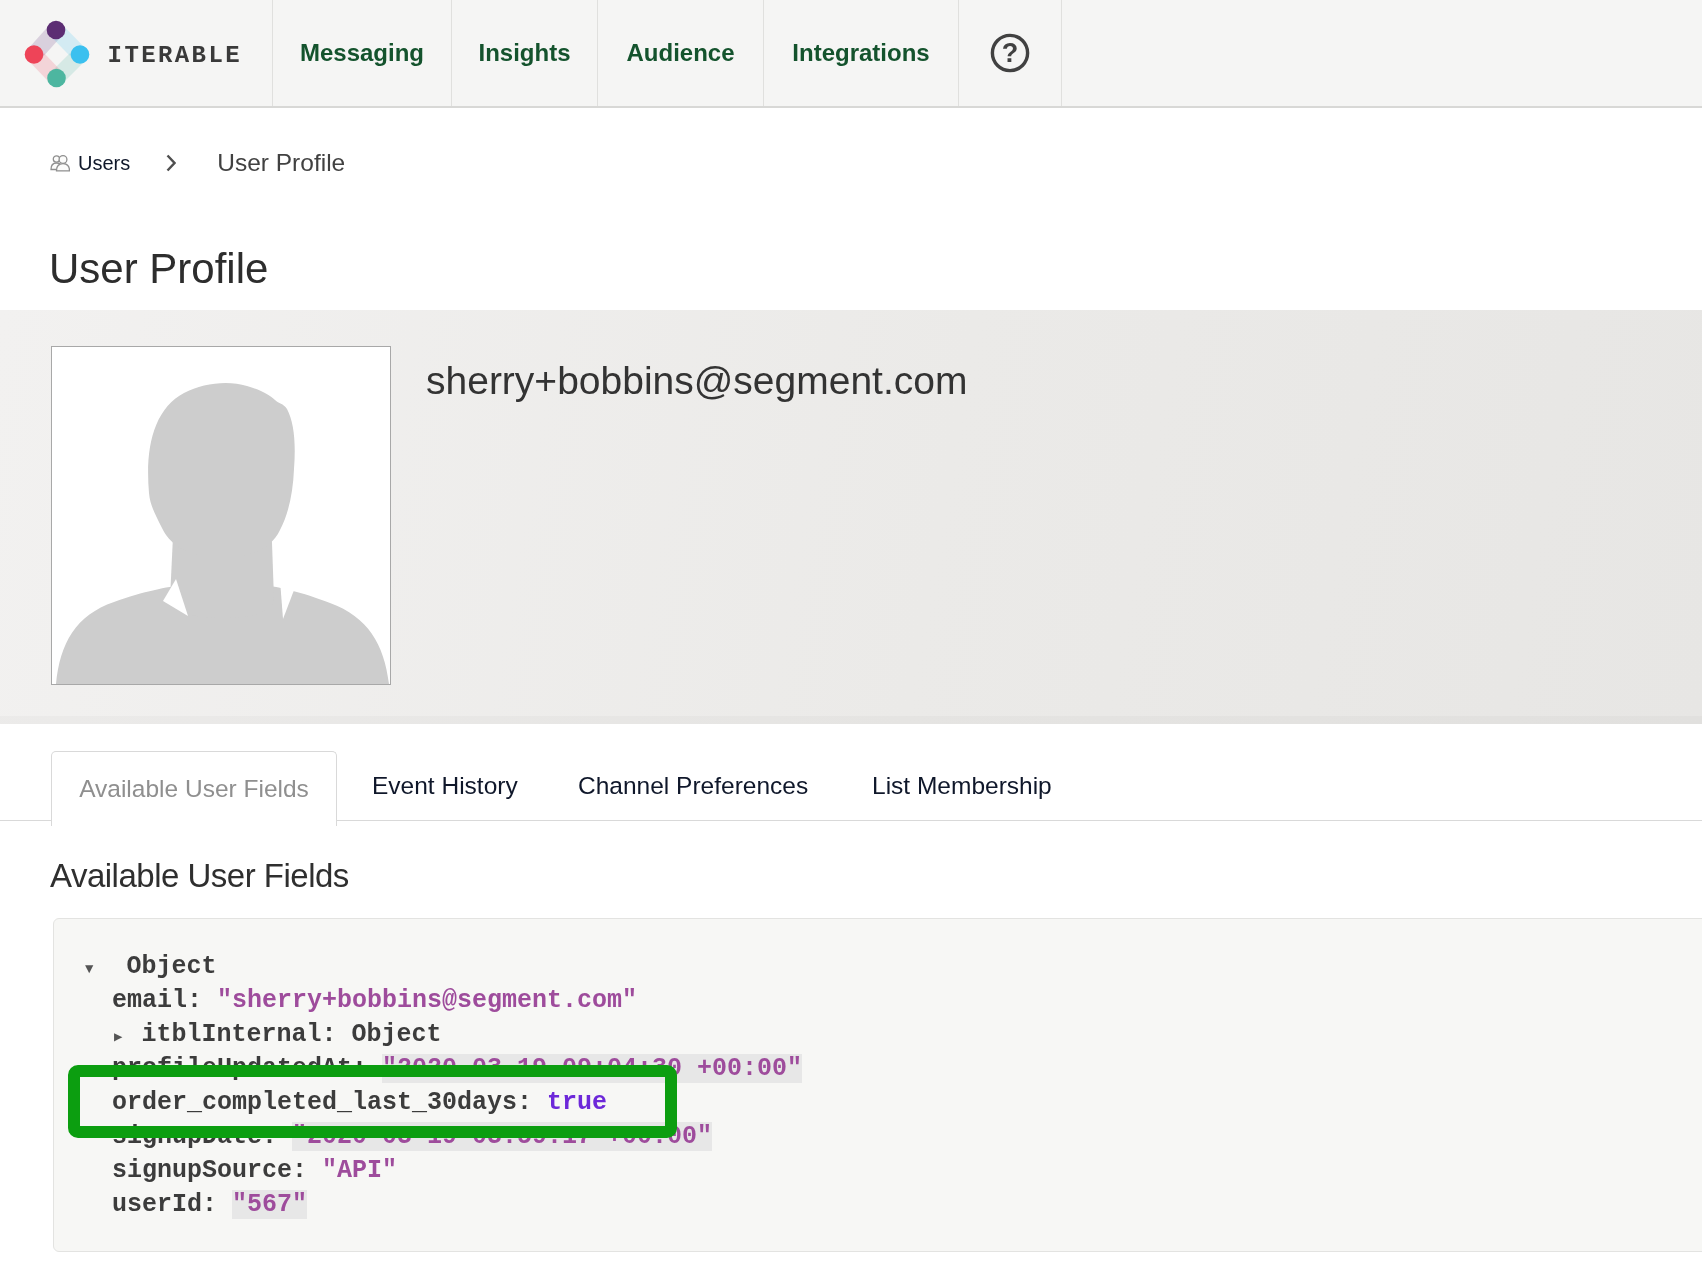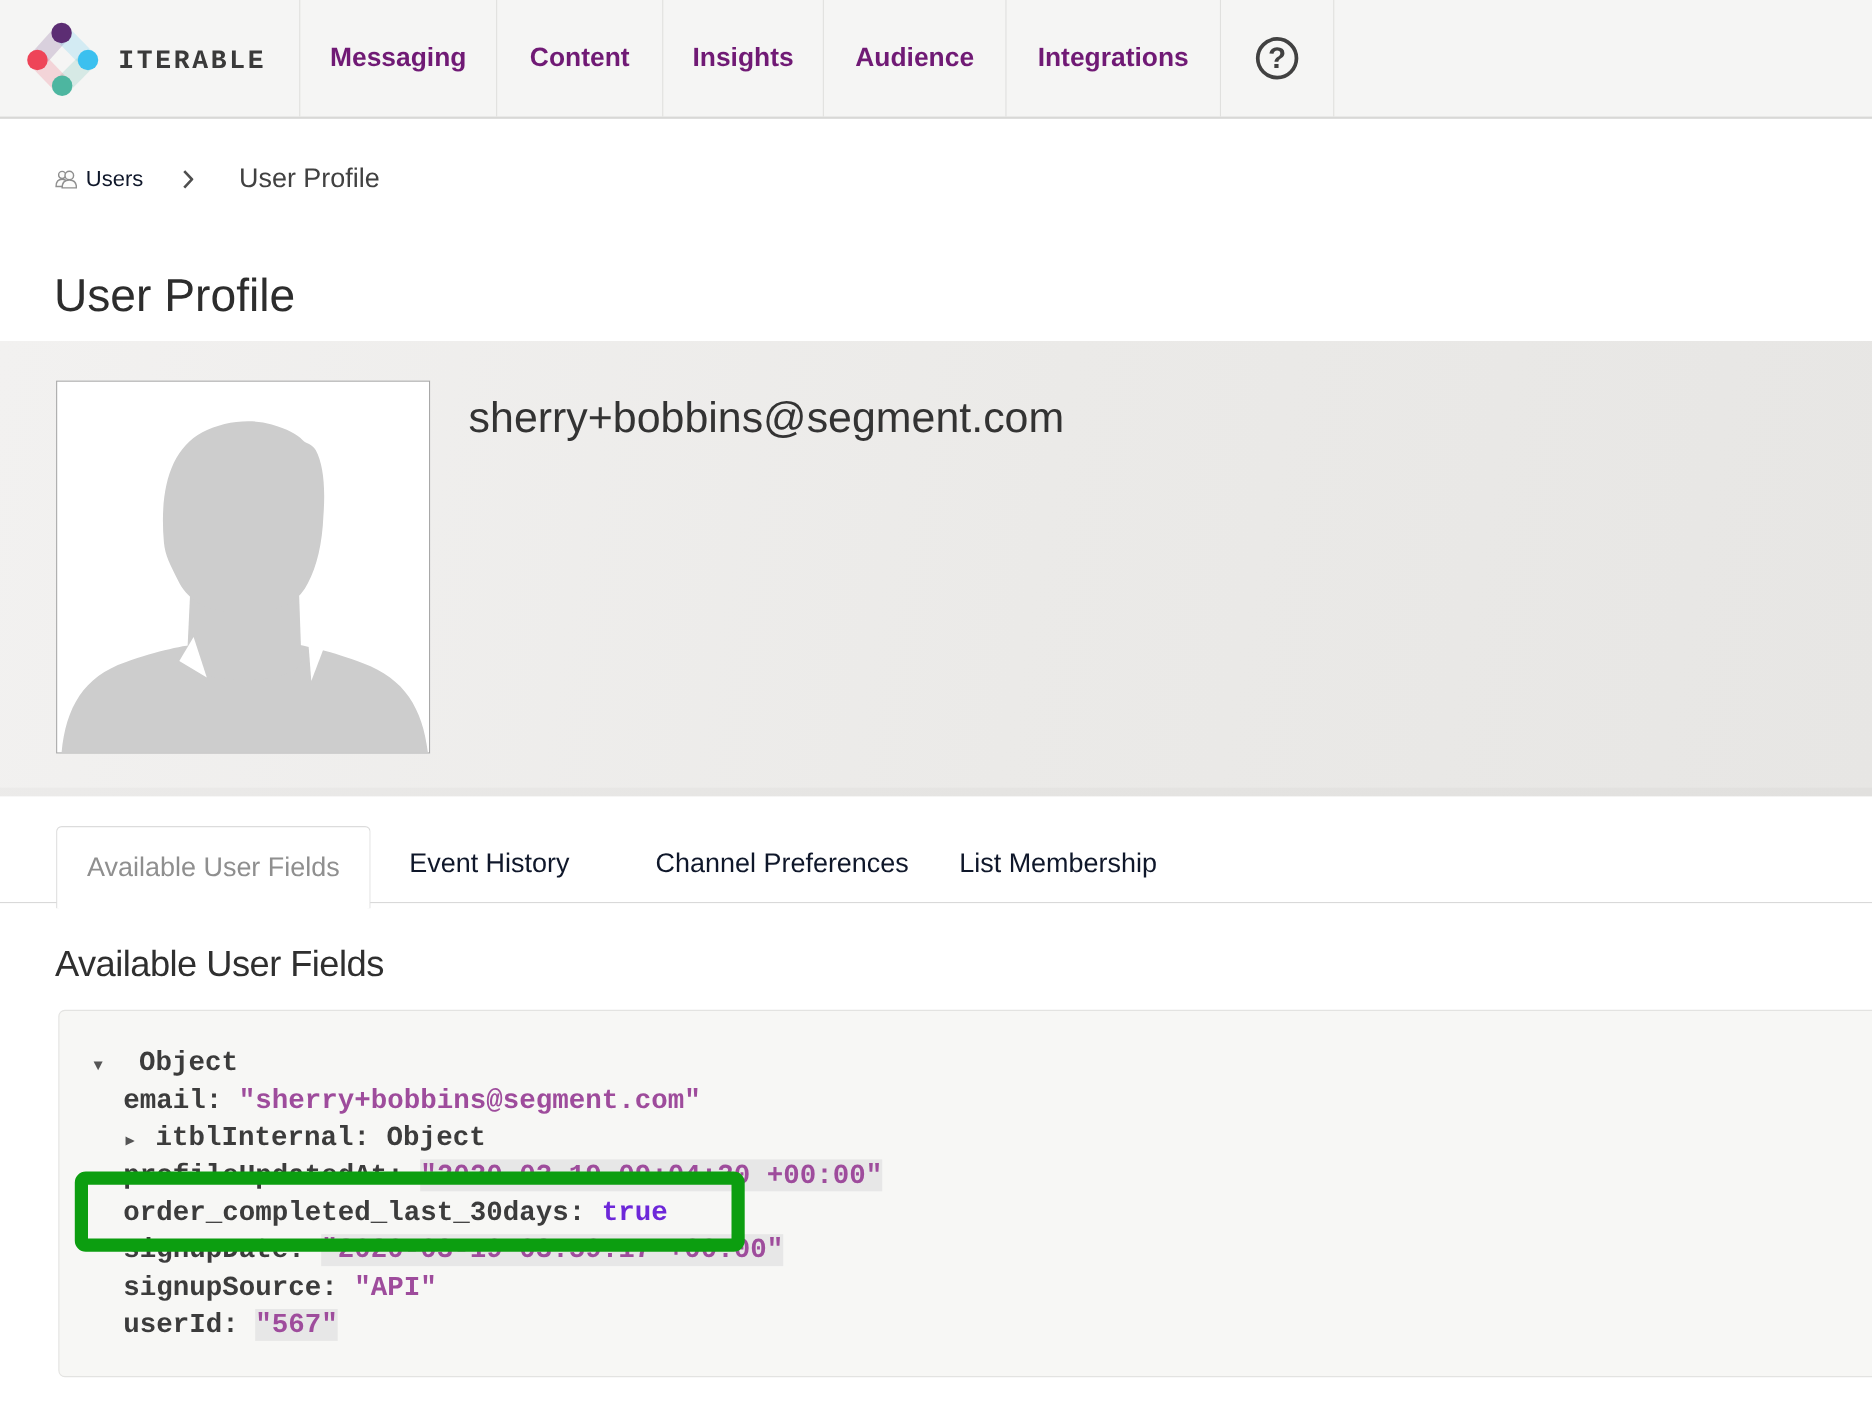--- a/index.html
+++ b/index.html
@@ -2,21 +2,21 @@
 <html><head>
 <meta charset="utf-8">
 <style>
 * { margin:0; padding:0; box-sizing:border-box; }
 html,body { width:1702px; height:1276px; background:#fff; font-family:"Liberation Sans", sans-serif; overflow:hidden; }
 #page { position:relative; width:1702px; height:1276px;padding-left:48px; }
 
 
 #nav { position:absolute; left:0; top:0; width:1702px; height:108px; background:#f5f5f4; border-bottom:2px solid #d8d8d6; display:flex; }
 .navcell { height:100%; border-right:1px solid #e0e0de; display:flex; align-items:center; justify-content:center; }
-.navtext { font-weight:bold; font-size:24px; color:#701a75; }
+.navtext { font-weight:bold; font-size:24px; color:#14532d; }
 #logo-cell { width:273px; }
 #help-cell { width:103px; }
 #nav-rest { flex:1; border-right:none; }
 
 
 #crumb { position:absolute; left:50px; top:148px; height:30px; display:flex; align-items:center; font-size:24.5px; color:#8b8b8b; }
 #crumb .dark { color:#414141; }
 
 
 #h1 { position:absolute; left:49px; top:245px; font-size:42px; color:#2d2d2d; font-weight:normal; }
@@ -25,21 +25,21 @@
 #hero { position:absolute; left:0; top:310px; width:1702px; height:414px; background:linear-gradient(100deg,#f2f1f0 0%, #ebeae8 55%, #e7e6e4 100%); }
 #hero:after { content:""; position:absolute; left:0; bottom:0; width:100%; height:8px; background:rgba(0,0,0,0.025); }
 #avatar { position:absolute; left:51px; top:36px; width:340px; height:339px; background:#fff; border:1px solid #a8a8a8; }
 #email { position:absolute; left:426px; top:49px; font-size:39px; color:#333333; }
 
 
 #tabs { position:absolute; left:0; top:751px; width:1702px; height:70px; border-bottom:1px solid #d9d9d9; }
 #tab-active { position:absolute; left:51px; top:0; width:286px; height:75px; background:#fff; border:1px solid #d9d9d9; border-bottom:none; border-radius:5px 5px 0 0; display:flex; align-items:center; justify-content:center; font-size:24.5px; color:#8f8f8f; }
 .tab { position:absolute; top:0; height:70px; display:flex; align-items:center; font-size:24.5px; color:#0f172a; }
 #tab2 { left:372px; }
-#tab3 { left:596px; }
+#tab3 { left:578px; }
 #tab4 { left:872px; }
 
 
 #h2 { position:absolute; left:50px; top:857px; font-size:33px; color:#2f2f2f; font-weight:normal; letter-spacing:-0.5px; }
 
 
 #codebox { position:absolute; left:53px; top:918px; width:1669px; height:334px; background:#f7f7f5; border:1px solid #e3e3e1; border-radius:6px; }
 .cl { position:absolute; font-family:"Liberation Mono", monospace; font-weight:bold; font-size:25px; white-space:pre; color:#3c3c3c; }
 .pur { color:#9e4c9c; }
 .red { color:#6d28d9; }
@@ -64,23 +64,20 @@
         </g>
         <circle cx="11" cy="34.5" r="9.3" fill="#ee4458"></circle>
         <circle cx="33" cy="10" r="9.3" fill="#5c2d73"></circle>
         <circle cx="57" cy="34.5" r="9.3" fill="#3bc0ef"></circle>
         <circle cx="33.5" cy="58" r="9.3" fill="#4db6a0"></circle>
         <text x="84.6" y="42" font-family="Liberation Mono, monospace" font-weight="bold" font-size="24" letter-spacing="2.4" fill="#3a3a3a">ITERABLE</text>
       </svg>
     </div>
     <div class="navcell" style="width:179px;">
         <span class="navtext">Messaging</span>
-      </div>
-    <div class="navcell" style="width:151px;">
-        <span class="navtext">Content</span>
       </div>
     <div class="navcell" style="width:146px;">
         <span class="navtext">Insights</span>
       </div>
     <div class="navcell" style="width:166px;">
         <span class="navtext">Audience</span>
       </div>
     <div class="navcell" style="width:195px;">
         <span class="navtext">Integrations</span>
       </div>

